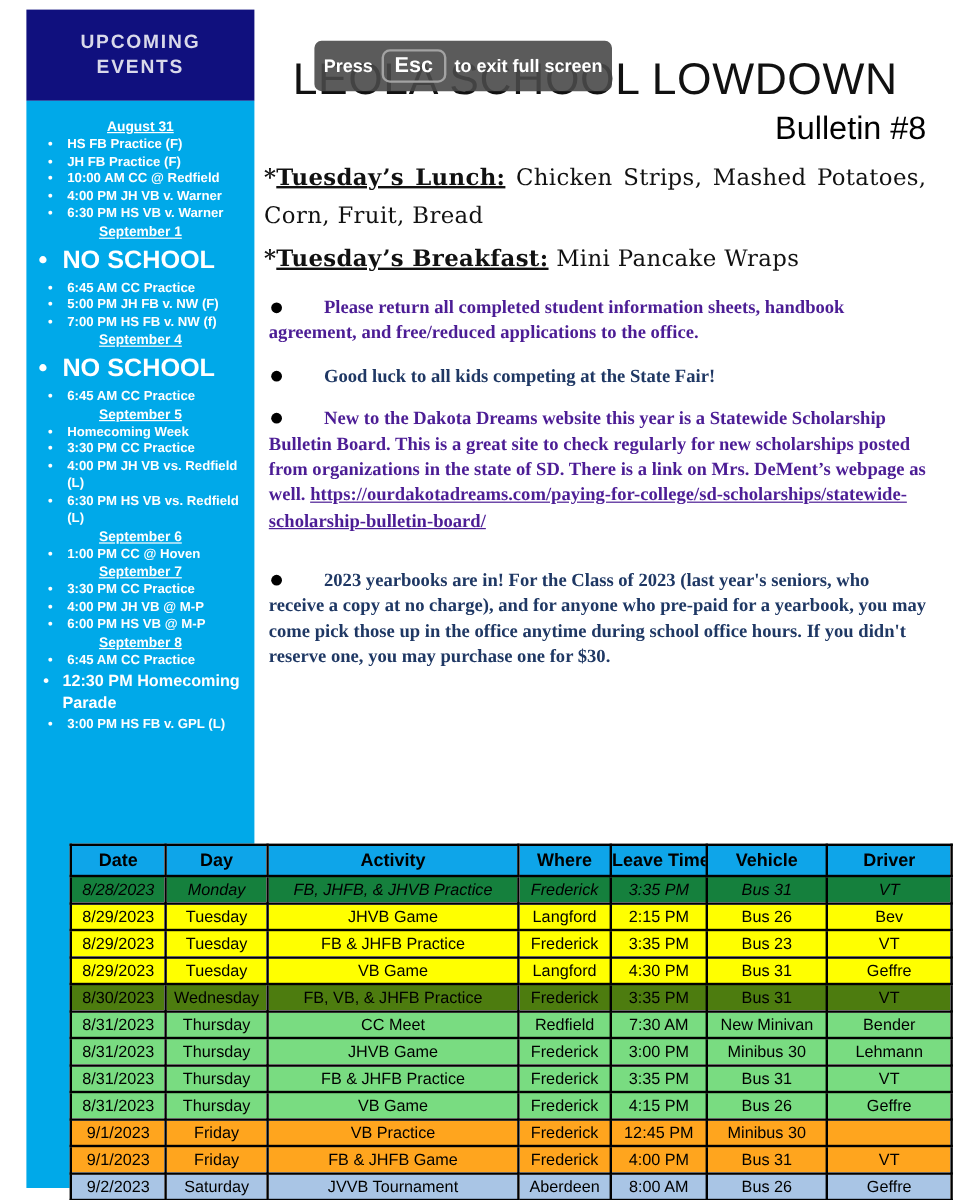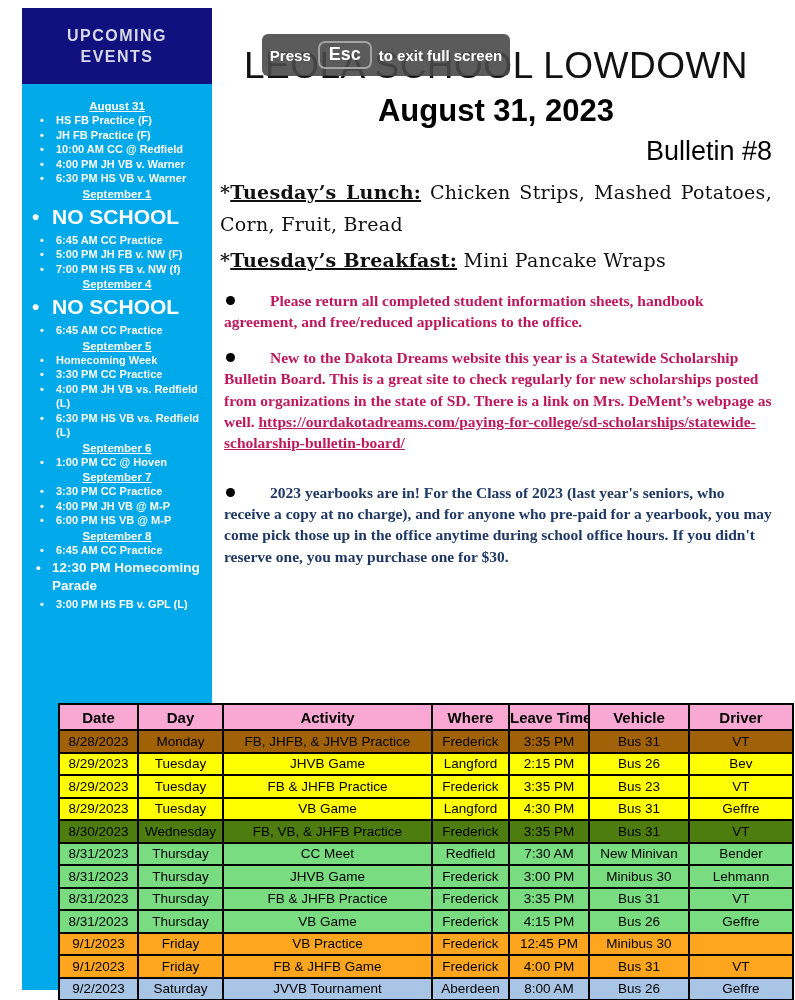--- a/index.html
+++ b/index.html
@@ -36,21 +36,21 @@
   .menu-line{margin:0 0 4px 0;font-family:"DejaVu Serif",serif;font-size:19px;
         line-height:32px;color:#111;text-align:justify;letter-spacing:0.3px;}
   .menu-line .star{font-weight:bold;}
   .menu-line .menu-label{font-weight:bold;text-decoration:underline;text-decoration-thickness:2px;}
 
   .ann-wrap{margin-top:14px;}
   .ann{position:relative;margin:0 0 14px 0;padding-left:4px;text-indent:46px;
         font-family:"Liberation Serif",serif;font-weight:bold;font-size:15.5px;line-height:1.38;}
   .ann .dot{position:absolute;left:6px;top:6px;width:9px;height:9px;border-radius:50%;
         background:#000;text-indent:0;}
-  .ann.cyan{color:#be185d;}
+  .ann.cyan{color:#4c1d95;}
   .ann.navy{color:#1F3864;}
   .ann a{color:inherit;text-decoration:underline;overflow-wrap:anywhere;}
   .ann.gap-top{margin-top:28px;}
 
   
   table.schedule{position:absolute;left:58px;top:703px;width:734px;z-index:3;
         border-collapse:collapse;table-layout:fixed;background:#fff;}
   .schedule th,.schedule td{border:2px solid #000;text-align:center;padding:0;
         overflow:hidden;white-space:nowrap;}
   .schedule th{height:24px;font-size:15px;font-weight:bold;color:#000;}
@@ -166,56 +166,56 @@
   </aside>
 
   <div class="esc-toast">
     <span>Press</span>
     <span class="esc-key">Esc</span>
     <span>to exit full screen</span>
   </div>
 
   <main class="content">
     <h1 class="title">LEOLA SCHOOL LOWDOWN</h1>
-    <div class="date-line">August 31, 2023</div>
     <div class="bulletin-line">Bulletin #8</div>
     <div id="menu-lines">
         <p class="menu-line"><span class="star">*</span><span class="menu-label">Tuesday’s Lunch:</span><span class="menu-text"> Chicken Strips, Mashed Potatoes, Corn, Fruit, Bread</span></p>
         <p class="menu-line"><span class="star">*</span><span class="menu-label">Tuesday’s Breakfast:</span><span class="menu-text"> Mini Pancake Wraps</span></p>
       </div>
     <div class="ann-wrap" id="announcements">
         <p class="ann cyan"><span class="dot"></span><span>Please return all completed student information sheets, handbook agreement, and free/reduced applications to the office.</span></p>
+        <p class="ann navy"><span class="dot"></span><span>Good luck to all kids competing at the State Fair!</span></p>
         <p class="ann cyan"><span class="dot"></span><span>New to the Dakota Dreams website this year is a Statewide Scholarship Bulletin Board. This is a great site to check regularly for new scholarships posted from organizations in the state of SD.  There is a link on Mrs. DeMent’s webpage as well. </span><a href="#">https://ourdakotadreams.com/paying-for-college/sd-scholarships/statewide-scholarship-bulletin-board/</a></p>
         <p class="ann navy gap-top"><span class="dot"></span><span>2023 yearbooks are in! For the Class of 2023 (last year's seniors, who receive a copy at no charge), and for anyone who pre-paid for a yearbook, you may come pick those up in the office anytime during school office hours. If you didn't reserve one, you may purchase one for $30.</span></p>
       </div>
   </main>
 
   <table class="schedule">
     <colgroup id="sched-cols">
         <col style="width: 79px;">
         <col style="width: 85px;">
         <col style="width: 209px;">
         <col style="width: 77px;">
         <col style="width: 80px;">
         <col style="width: 100px;">
         <col style="width: 104px;">
       </colgroup>
     <thead>
-        <tr id="sched-head" style="background: #f9a8d4;">
+        <tr id="sched-head" style="background: #0ea5e9;">
           <th>Date</th>
           <th>Day</th>
           <th>Activity</th>
           <th>Where</th>
           <th>Leave Time</th>
           <th>Vehicle</th>
           <th>Driver</th>
         </tr>
       </thead>
     <tbody id="sched-body">
-        <tr style="background: #a16207;">
+        <tr style="background: #15803d; font-style: italic;">
           <td>8/28/2023</td>
           <td>Monday</td>
           <td>FB, JHFB, &amp; JHVB Practice</td>
           <td>Frederick</td>
           <td>3:35 PM</td>
           <td>Bus 31</td>
           <td>VT</td>
         </tr>
         <tr style="background: rgb(255, 255, 0);">
           <td>8/29/2023</td>

